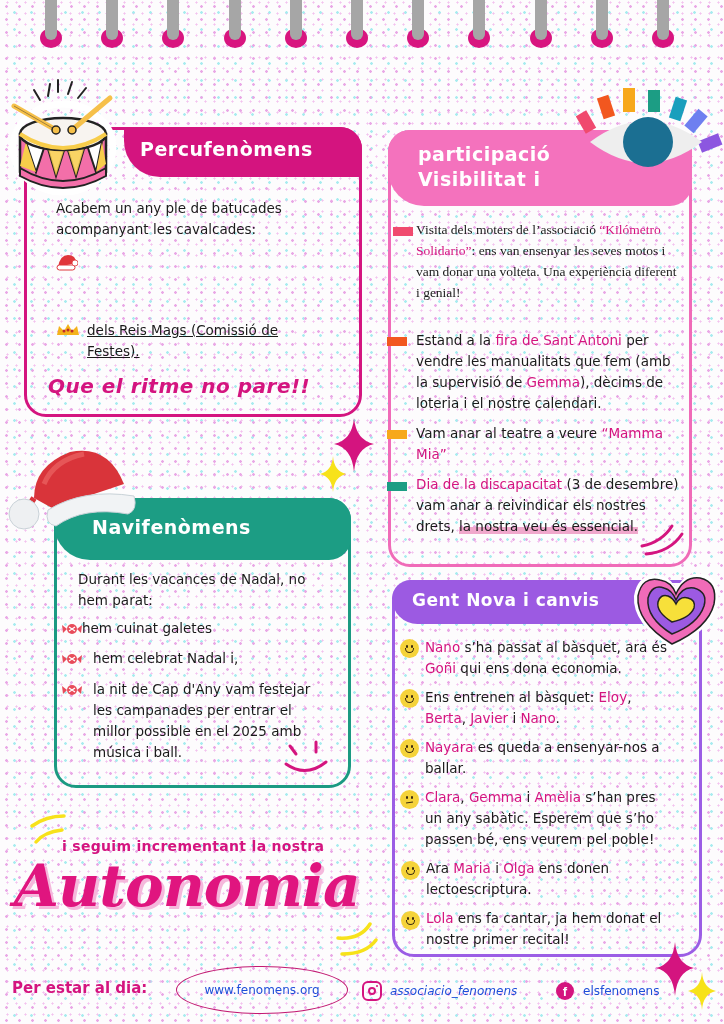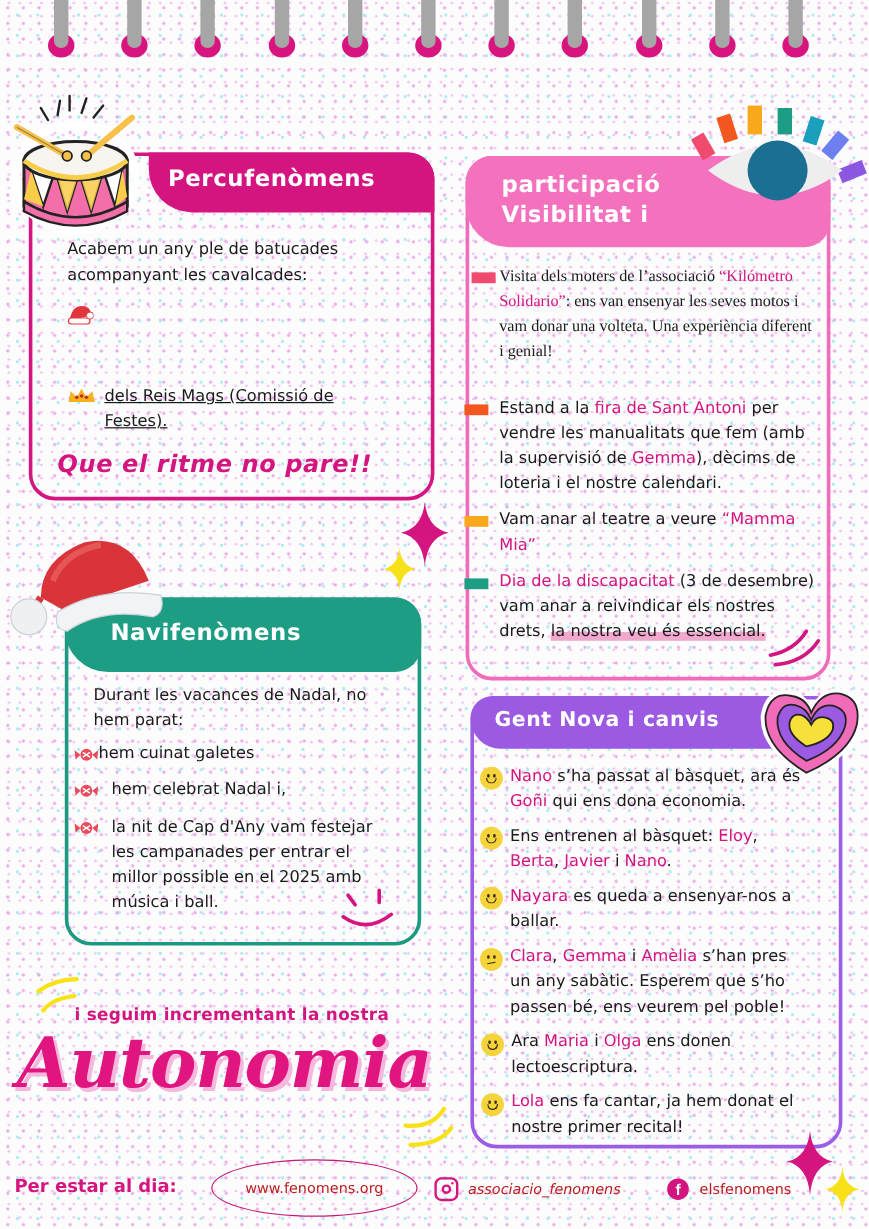--- a/index.html
+++ b/index.html
@@ -51,21 +51,21 @@
   .bar { position: absolute; width: 20px; height: 9px; }
   .item-icon { position: absolute; font-size: 16px; line-height: 16px; }
 
   .smiley { position: absolute; width: 19px; height: 19px; border-radius: 50%; background: #f5d33a; }
   .smiley::before, .smiley::after { content: ""; position: absolute; top: 6px; width: 2px; height: 3px; background: #3b2b10; border-radius: 1px; }
   .smiley::before { left: 6px; } .smiley::after { right: 6px; }
   .smiley .mouth { position: absolute; left: 5px; top: 9px; width: 9px; height: 5px; border: 1.5px solid #3b2b10; border-top: none; border-radius: 0 0 6px 6px; }
   .smiley.sad .mouth { top: 12px; width: 7px; left: 6px; height: 1px; border: none; border-top: 1.5px solid #3b2b10; border-radius: 0; transform: rotate(-10deg); }
 
   .footer-label { font-weight: bold; color: #d4147f; font-size: 15px; }
-  .footer-text { font-size: 12px; color: #b91c1c; }
+  .footer-text { font-size: 12px; color: #1d4ed8; }
 </style>
 </head>
 <body>
 
 <div id="rings">
     <div class="ring" style="left: 40px;">
       <div class="hole"></div>
       <div class="wire"></div>
     </div>
     <div class="ring" style="left: 101.2px;">

